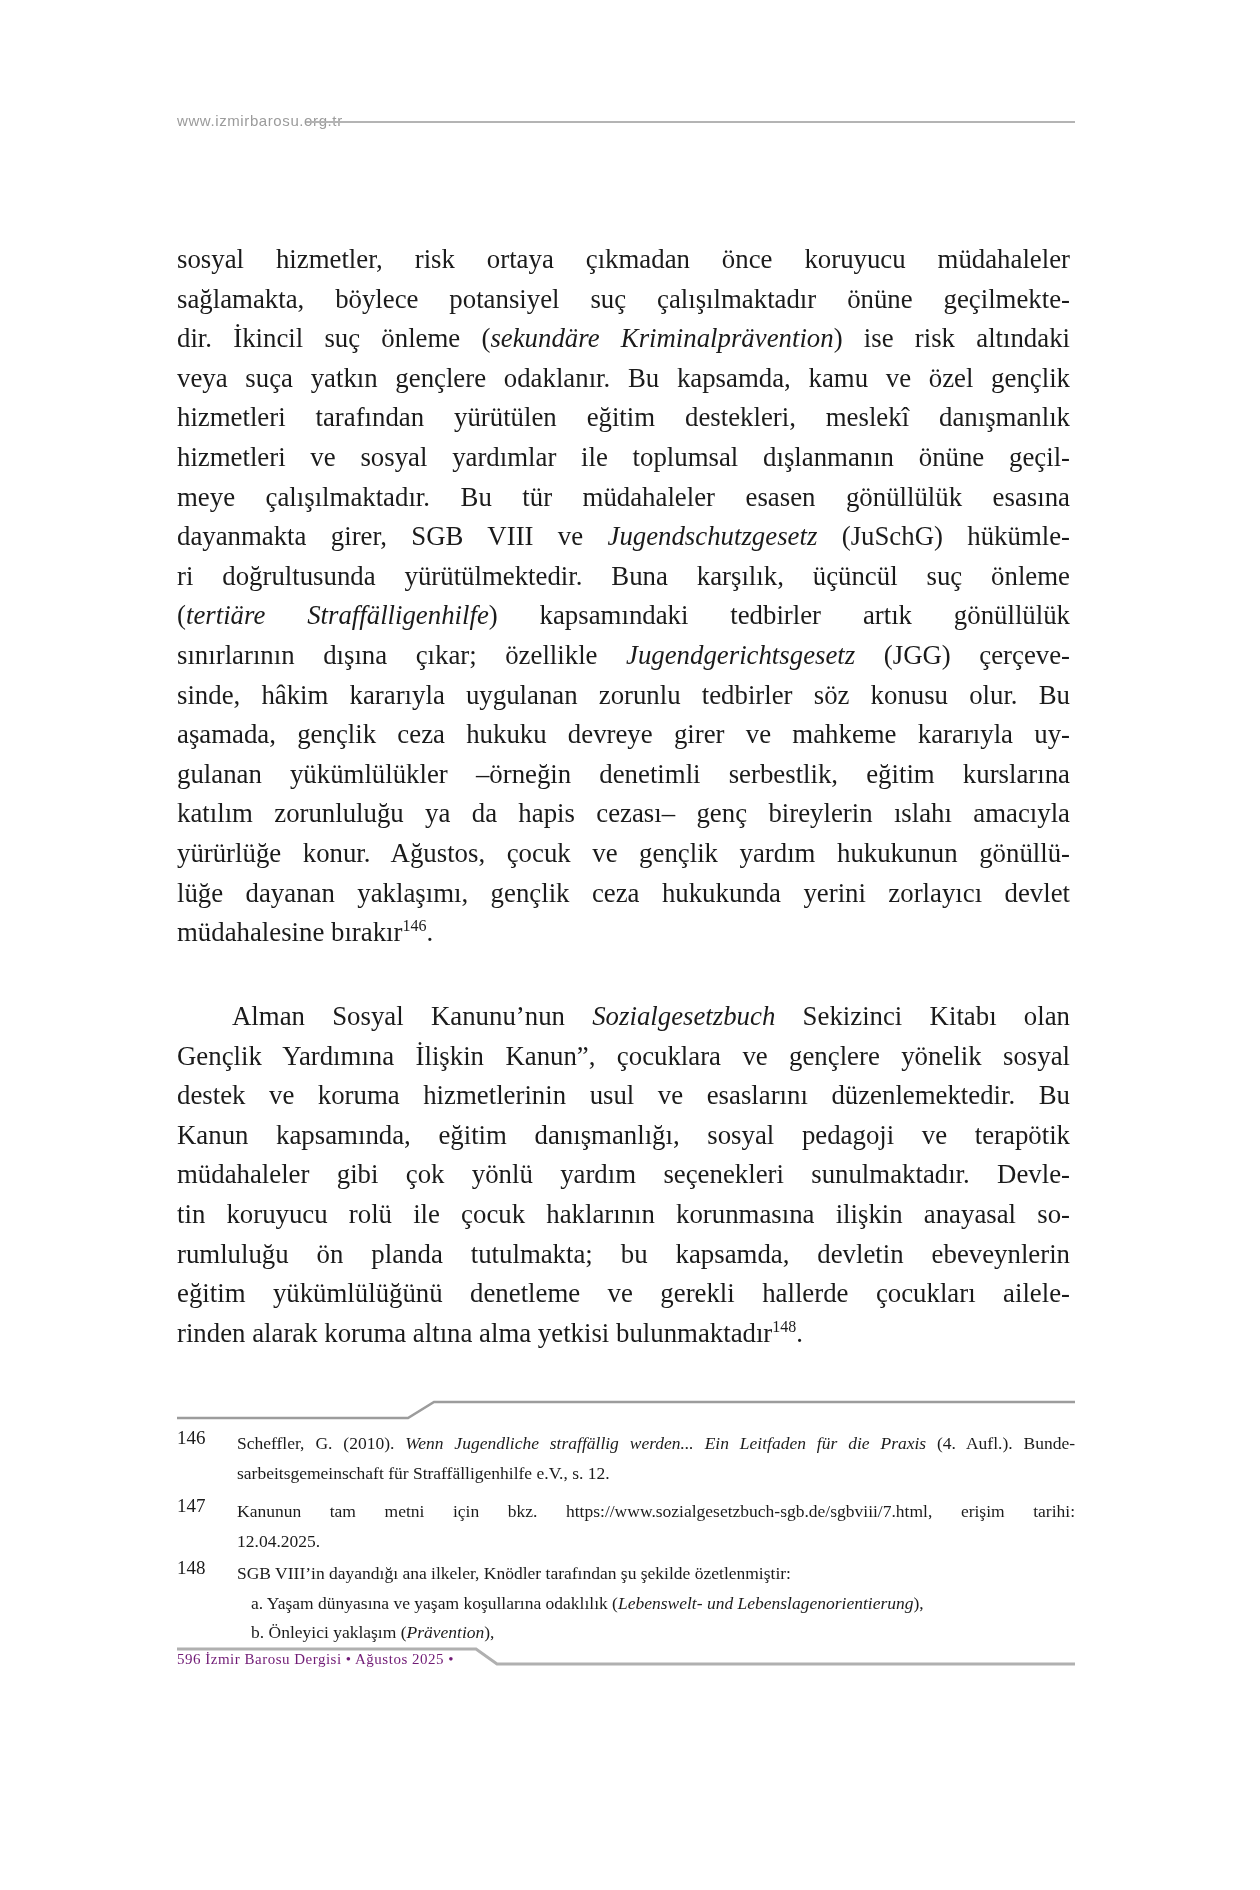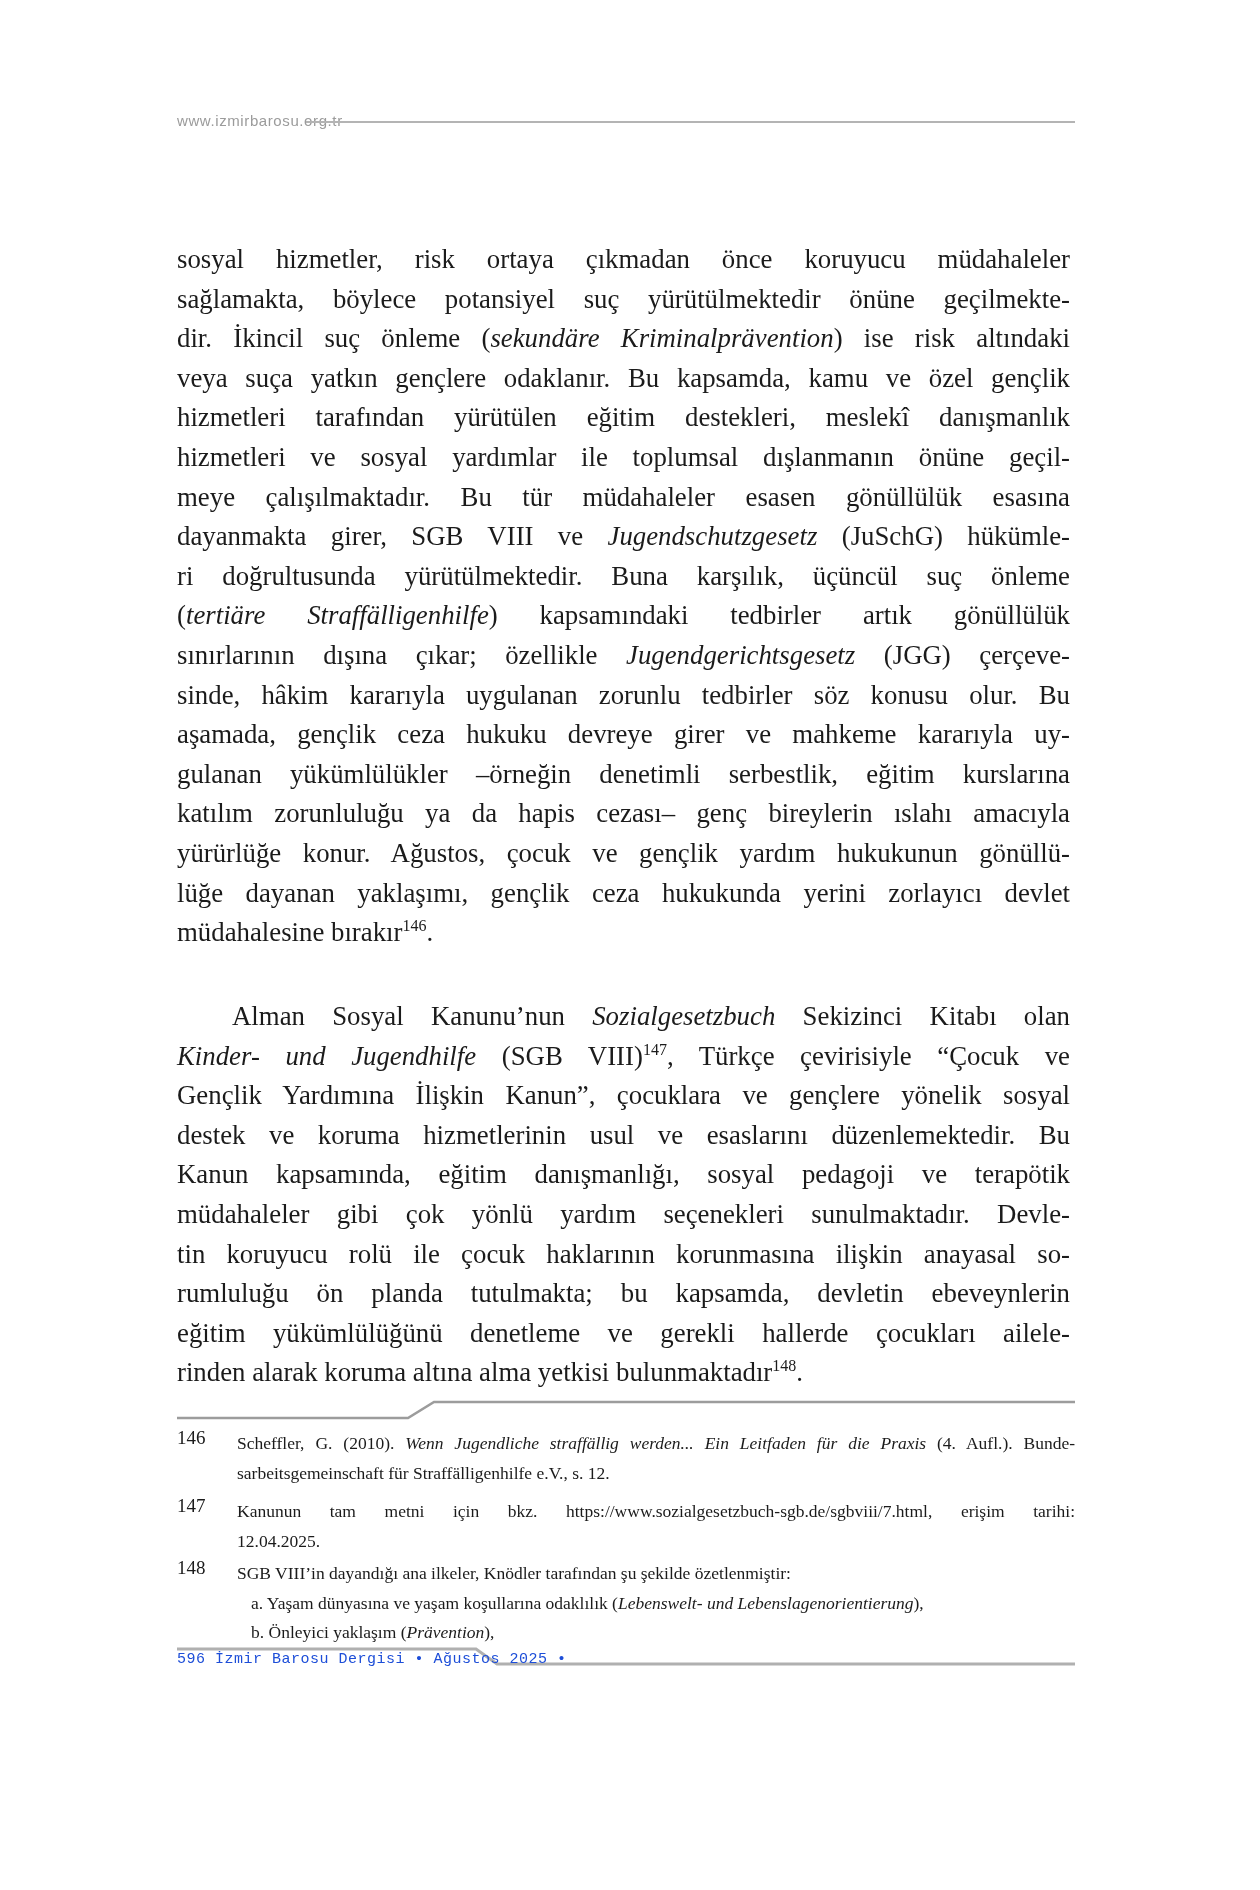--- a/index.html
+++ b/index.html
@@ -57,56 +57,55 @@
     position:absolute;left:0;top:-6px;
     font-size:19px;
   }
   .fn-line{text-align:left;}
   .fn-line.just{text-align:justify;text-align-last:justify;}
   .fn-line.sub{margin-left:14px;}
   .fn-line em{}
   
   .footer-text{
     position:absolute;left:177px;top:1651px;
-    font-family:Liberation Mono, monospace;
+    font-family:Liberation Serif, serif;
     font-size:15px;letter-spacing:0.5px;
-    color:#1d4ed8;
+    color:#701a75;
   }
 </style>
 </head>
 <body>
 
 <div class="page">
 
   <span class="header-url">www.izmirbarosu.org.tr</span>
   <div class="header-rule"></div>
 
   <div class="para para1">
       <div class="line"><span>sosyal hizmetler, risk ortaya çıkmadan önce koruyucu müdahaleler</span></div>
-      <div class="line"><span>sağlamakta, böylece potansiyel suç yürütülmektedir önüne geçilmekte-</span></div>
+      <div class="line"><span>sağlamakta, böylece potansiyel suç çalışılmaktadır önüne geçilmekte-</span></div>
       <div class="line"><span>dir. İkincil suç önleme (</span><em>sekundäre Kriminalprävention</em><span>) ise risk altındaki</span></div>
       <div class="line"><span>veya suça yatkın gençlere odaklanır. Bu kapsamda, kamu ve özel gençlik</span></div>
       <div class="line"><span>hizmetleri tarafından yürütülen eğitim destekleri, meslekî danışmanlık</span></div>
       <div class="line"><span>hizmetleri ve sosyal yardımlar ile toplumsal dışlanmanın önüne geçil-</span></div>
       <div class="line"><span>meye çalışılmaktadır. Bu tür müdahaleler esasen gönüllülük esasına</span></div>
       <div class="line"><span>dayanmakta girer, SGB VIII ve </span><em>Jugendschutzgesetz</em><span> (JuSchG) hükümle-</span></div>
       <div class="line"><span>ri doğrultusunda yürütülmektedir. Buna karşılık, üçüncül suç önleme</span></div>
       <div class="line"><span>(</span><em>tertiäre Straffälligenhilfe</em><span>) kapsamındaki tedbirler artık gönüllülük</span></div>
       <div class="line"><span>sınırlarının dışına çıkar; özellikle </span><em>Jugendgerichtsgesetz</em><span> (JGG) çerçeve-</span></div>
       <div class="line"><span>sinde, hâkim kararıyla uygulanan zorunlu tedbirler söz konusu olur. Bu</span></div>
       <div class="line"><span>aşamada, gençlik ceza hukuku devreye girer ve mahkeme kararıyla uy-</span></div>
       <div class="line"><span>gulanan yükümlülükler –örneğin denetimli serbestlik, eğitim kurslarına</span></div>
       <div class="line"><span>katılım zorunluluğu ya da hapis cezası– genç bireylerin ıslahı amacıyla</span></div>
       <div class="line"><span>yürürlüğe konur. Ağustos, çocuk ve gençlik yardım hukukunun gönüllü-</span></div>
       <div class="line"><span>lüğe dayanan yaklaşımı, gençlik ceza hukukunda yerini zorlayıcı devlet</span></div>
       <div class="line last"><span>müdahalesine bırakır</span><sup>146</sup><span>.</span></div>
     </div>
   <div class="para para2">
       <div class="line indent"><span>Alman Sosyal Kanunu’nun </span><em>Sozialgesetzbuch</em><span> Sekizinci Kitabı olan</span></div>
-      <div class="line"><em>Kinder- und Jugendhilfe</em><span> (SGB VIII)</span><sup>147</sup><span>, Türkçe çevirisiyle “Çocuk ve</span></div>
       <div class="line"><span>Gençlik Yardımına İlişkin Kanun”, çocuklara ve gençlere yönelik sosyal</span></div>
       <div class="line"><span>destek ve koruma hizmetlerinin usul ve esaslarını düzenlemektedir. Bu</span></div>
       <div class="line"><span>Kanun kapsamında, eğitim danışmanlığı, sosyal pedagoji ve terapötik</span></div>
       <div class="line"><span>müdahaleler gibi çok yönlü yardım seçenekleri sunulmaktadır. Devle-</span></div>
       <div class="line"><span>tin koruyucu rolü ile çocuk haklarının korunmasına ilişkin anayasal so-</span></div>
       <div class="line"><span>rumluluğu ön planda tutulmakta; bu kapsamda, devletin ebeveynlerin</span></div>
       <div class="line"><span>eğitim yükümlülüğünü denetleme ve gerekli hallerde çocukları ailele-</span></div>
       <div class="line last"><span>rinden alarak koruma altına alma yetkisi bulunmaktadır</span><sup>148</sup><span>.</span></div>
     </div>
 

